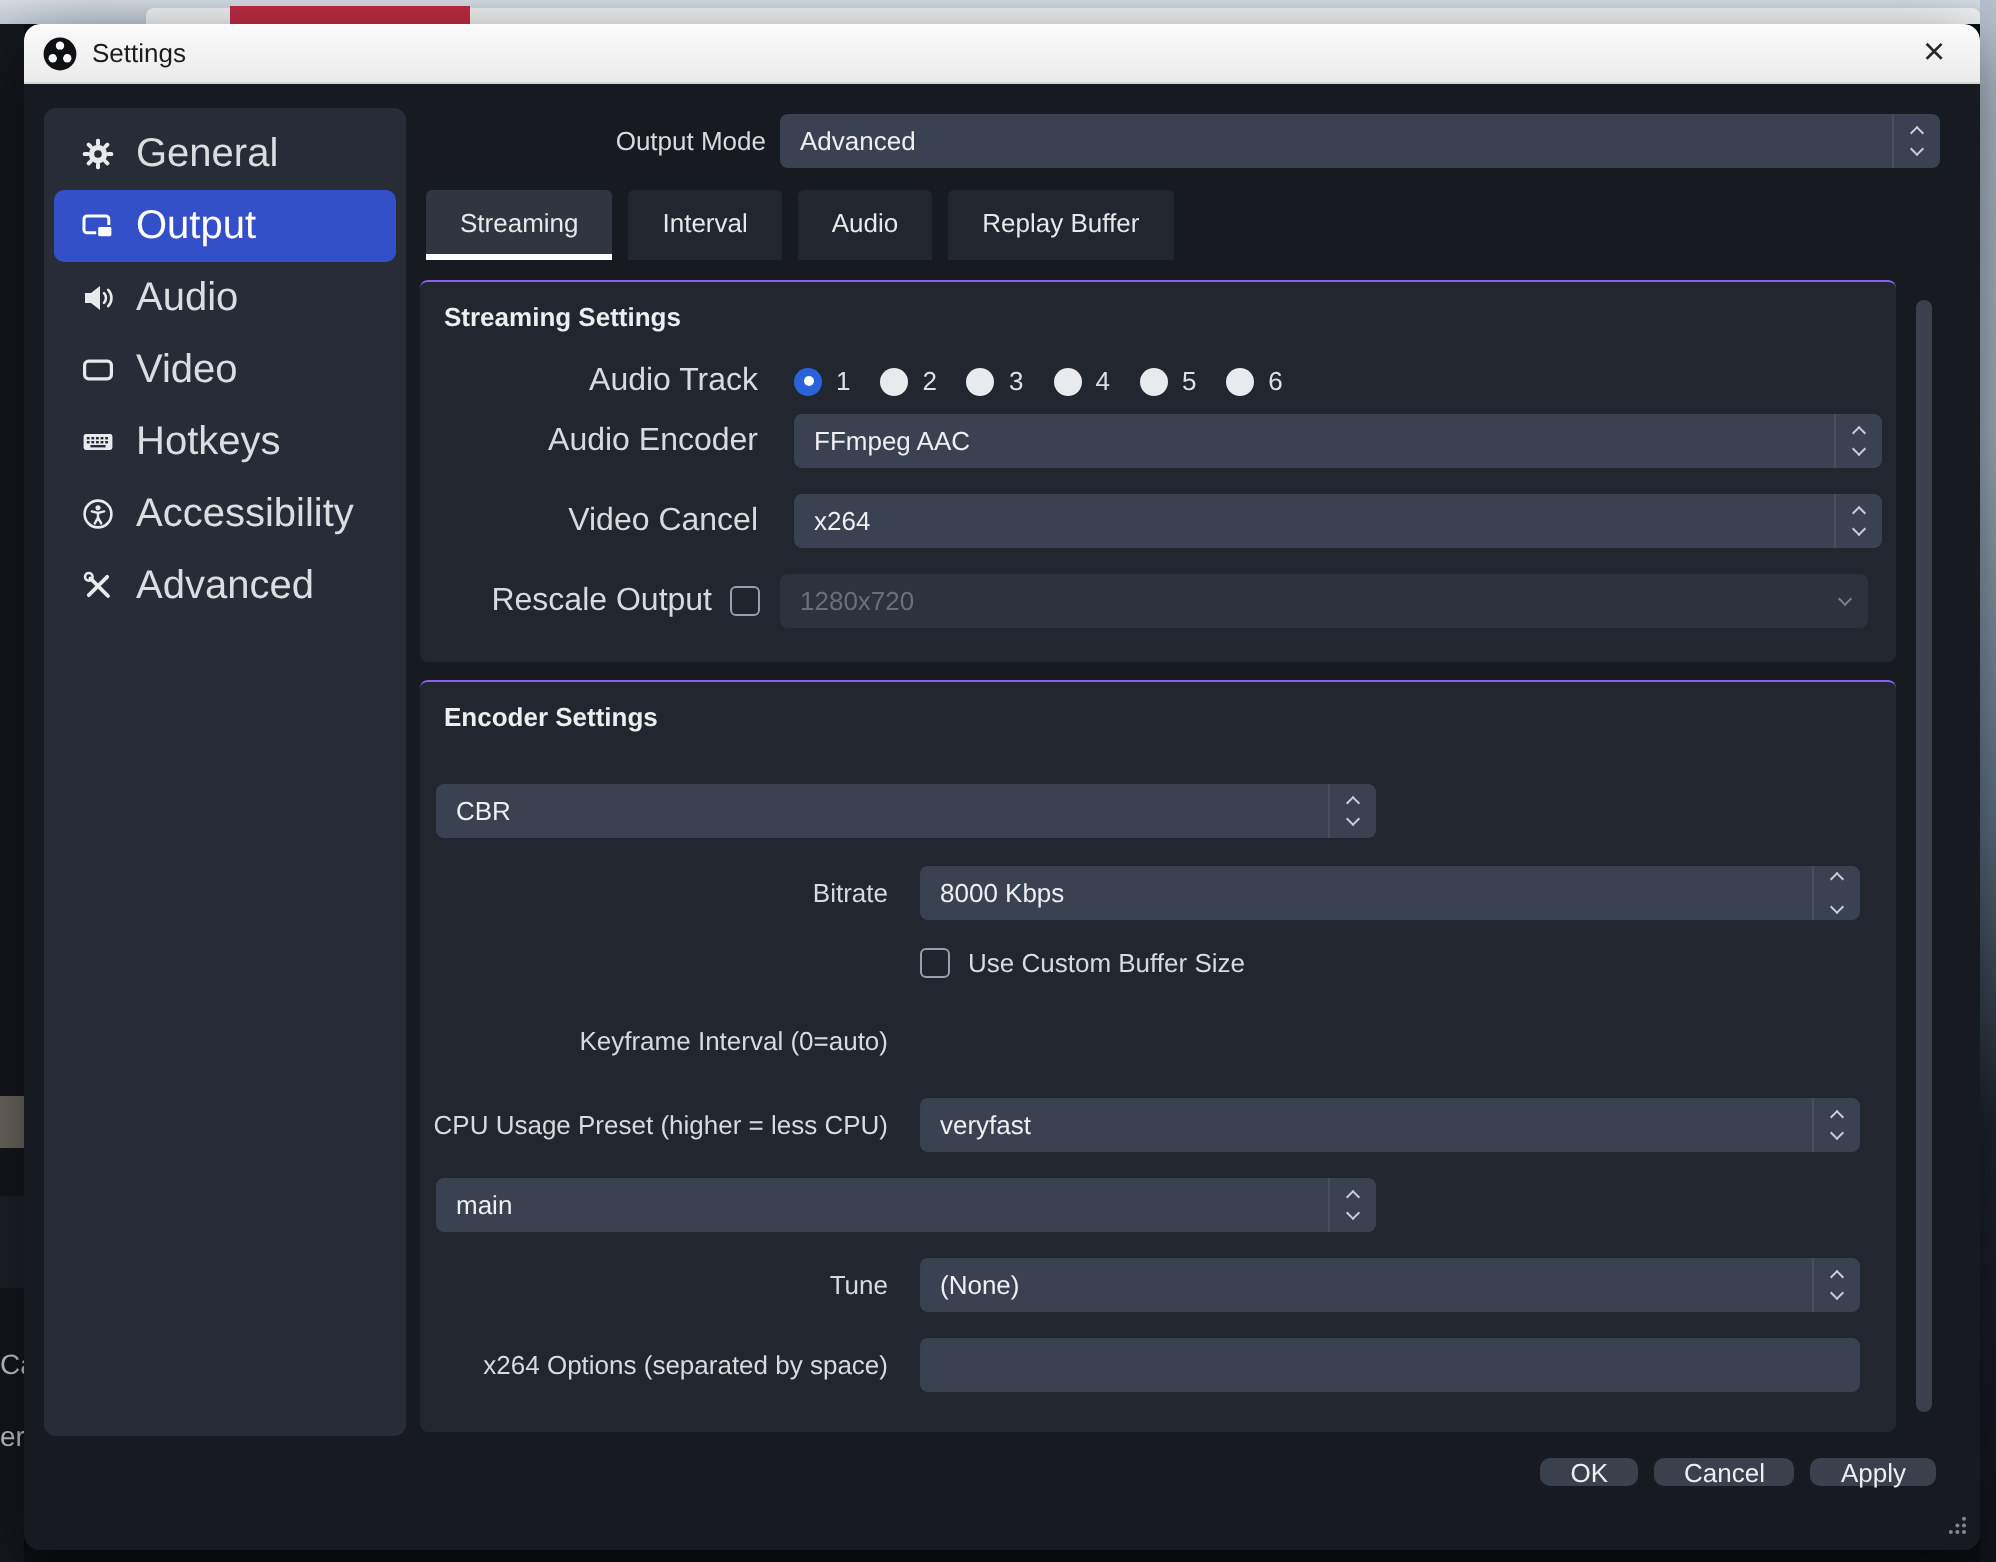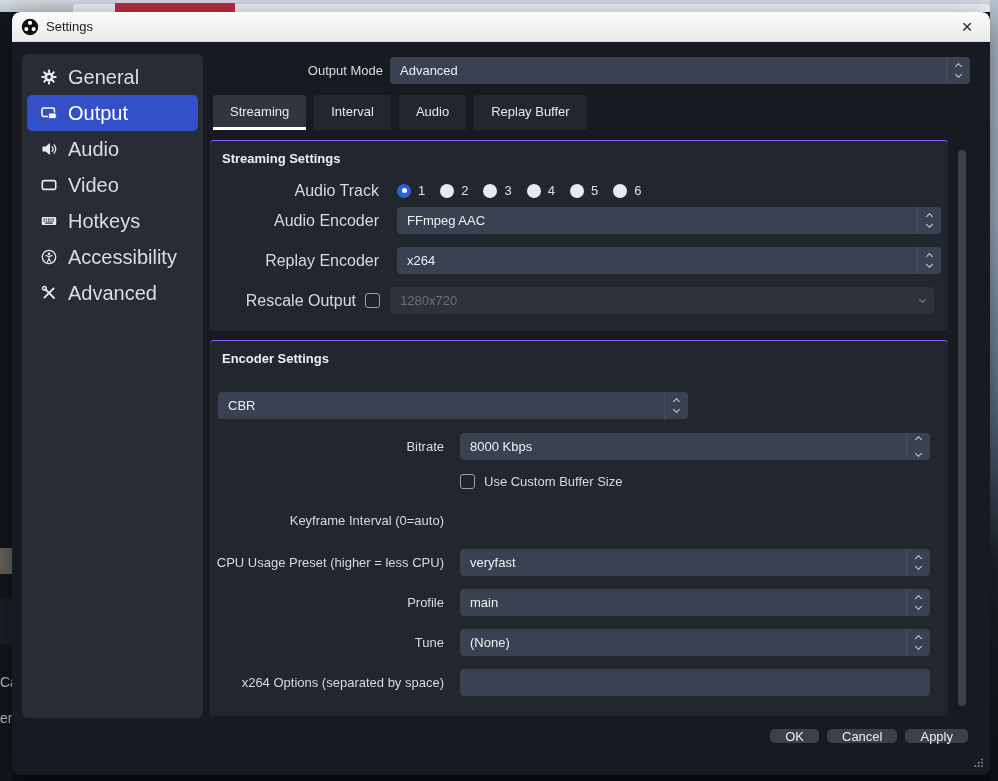--- a/index.html
+++ b/index.html
@@ -251,21 +251,21 @@
       <div class="combo w544">
         <span class="val">FFmpeg AAC</span>
         <span class="btn">
             <i class="cv up"></i>
             <i class="cv dn"></i>
           </span>
       </div>
     </div>
 
     <div class="row" style="top:106px; left:0;">
-      <span class="lb">Replay Encoder</span>
+      <span class="lb">Video Cancel</span>
       <span style="width:9px"></span>
       <div class="combo w544">
         <span class="val">x264</span>
         <span class="btn">
             <i class="cv up"></i>
             <i class="cv dn"></i>
           </span>
       </div>
     </div>
 
@@ -324,21 +324,20 @@
       <div class="combo w470">
         <span class="val">veryfast</span>
         <span class="btn">
             <i class="cv up"></i>
             <i class="cv dn"></i>
           </span>
       </div>
     </div>
 
     <div class="row" style="top:248px; left:0;">
-      <span class="lb2">Profile</span>
       <span style="width:8px"></span>
       <div class="combo w470">
         <span class="val">main</span>
         <span class="btn">
             <i class="cv up"></i>
             <i class="cv dn"></i>
           </span>
       </div>
     </div>
 

